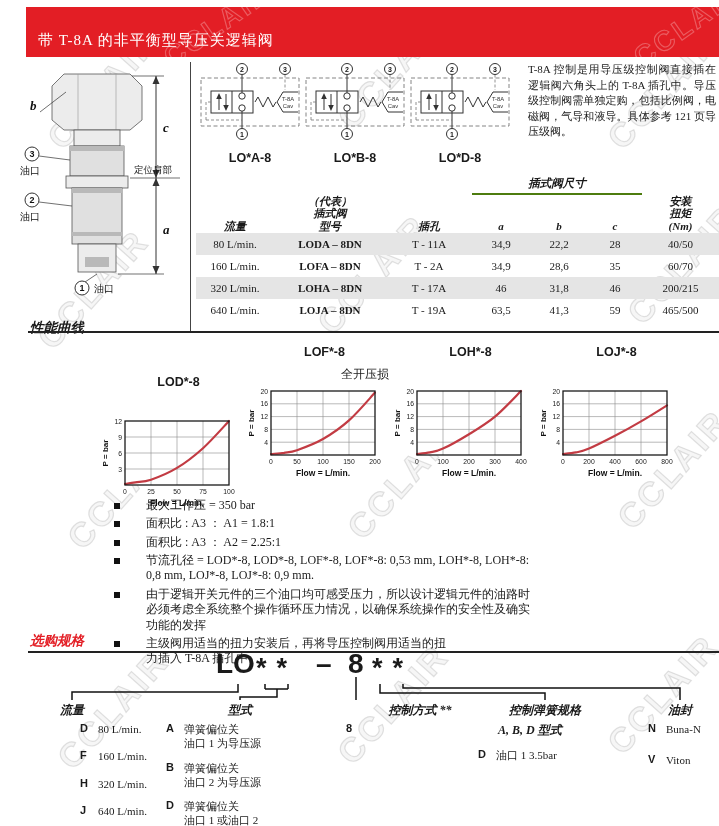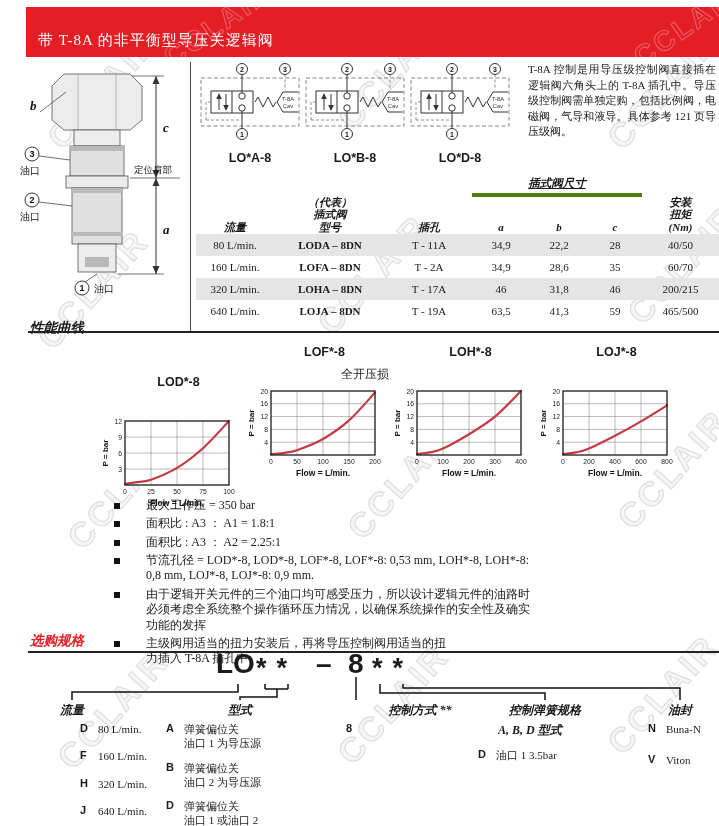--- a/index.html
+++ b/index.html
@@ -45,21 +45,21 @@
   .fillb{fill:#333;}
   .pnum{font:bold 7px "Liberation Sans",sans-serif;fill:#111;text-anchor:middle;}
   .cav{font:5.8px "Liberation Sans",sans-serif;fill:#333;text-anchor:middle;}
 
   
   #intro{position:absolute;left:528px;top:62px;width:188px;font-size:11px;line-height:1.42;text-align:justify;z-index:1;}
 
   
   #spec{position:absolute;left:196px;top:176px;z-index:1;border-collapse:collapse;font-size:11px;}
   #spec th{font-style:italic;font-weight:bold;font-size:11px;vertical-align:bottom;padding:1px 2px;line-height:1.12;}
-  #spec .dimgroup{border-bottom:4px solid #4d7c0f;padding-bottom:3px;font-size:11.5px;text-decoration:underline;}
+  #spec .dimgroup{border-bottom:2px solid #4d7c0f;padding-bottom:3px;font-size:11.5px;}
   #spec td{text-align:center;height:22px;padding:0 2px;}
   #spec tbody tr:nth-child(odd){background:#e5e5e5;}
   #spec td.model{font-family:Liberation Serif, serif;font-weight:bold;}
 
   
   .rule{position:absolute;left:28px;width:691px;height:2px;background:#222;z-index:1;}
   .sect{position:absolute;left:30px;font:italic bold 13.5px "Liberation Serif",serif;z-index:1;}
 
   
   .chart-slot{position:absolute;top:345px;width:145px;z-index:1;}

